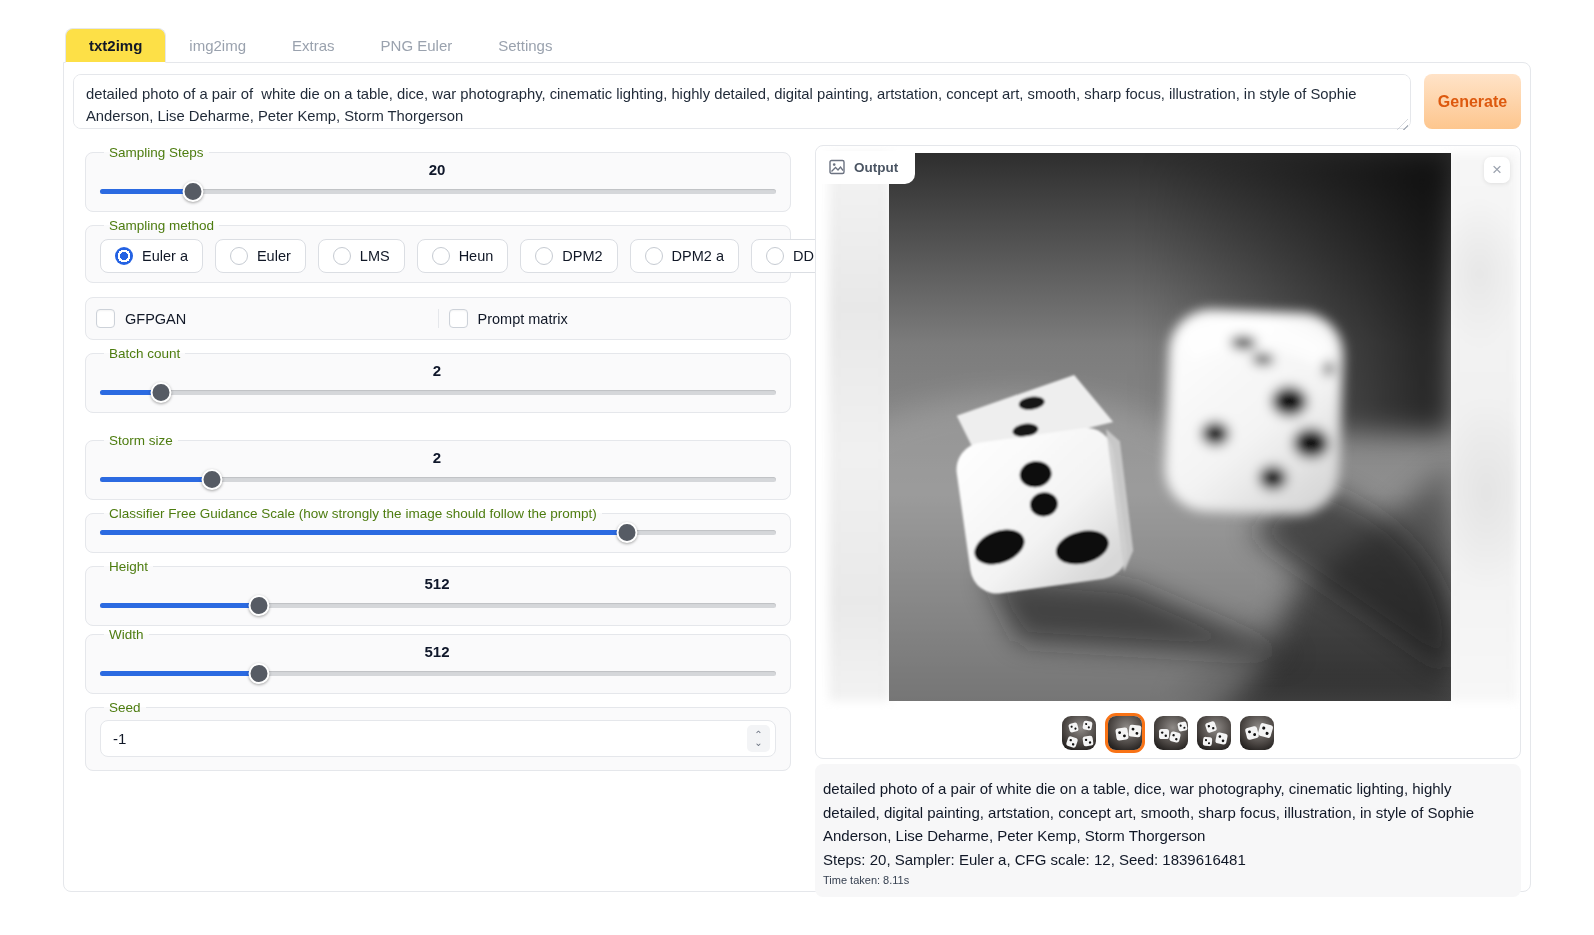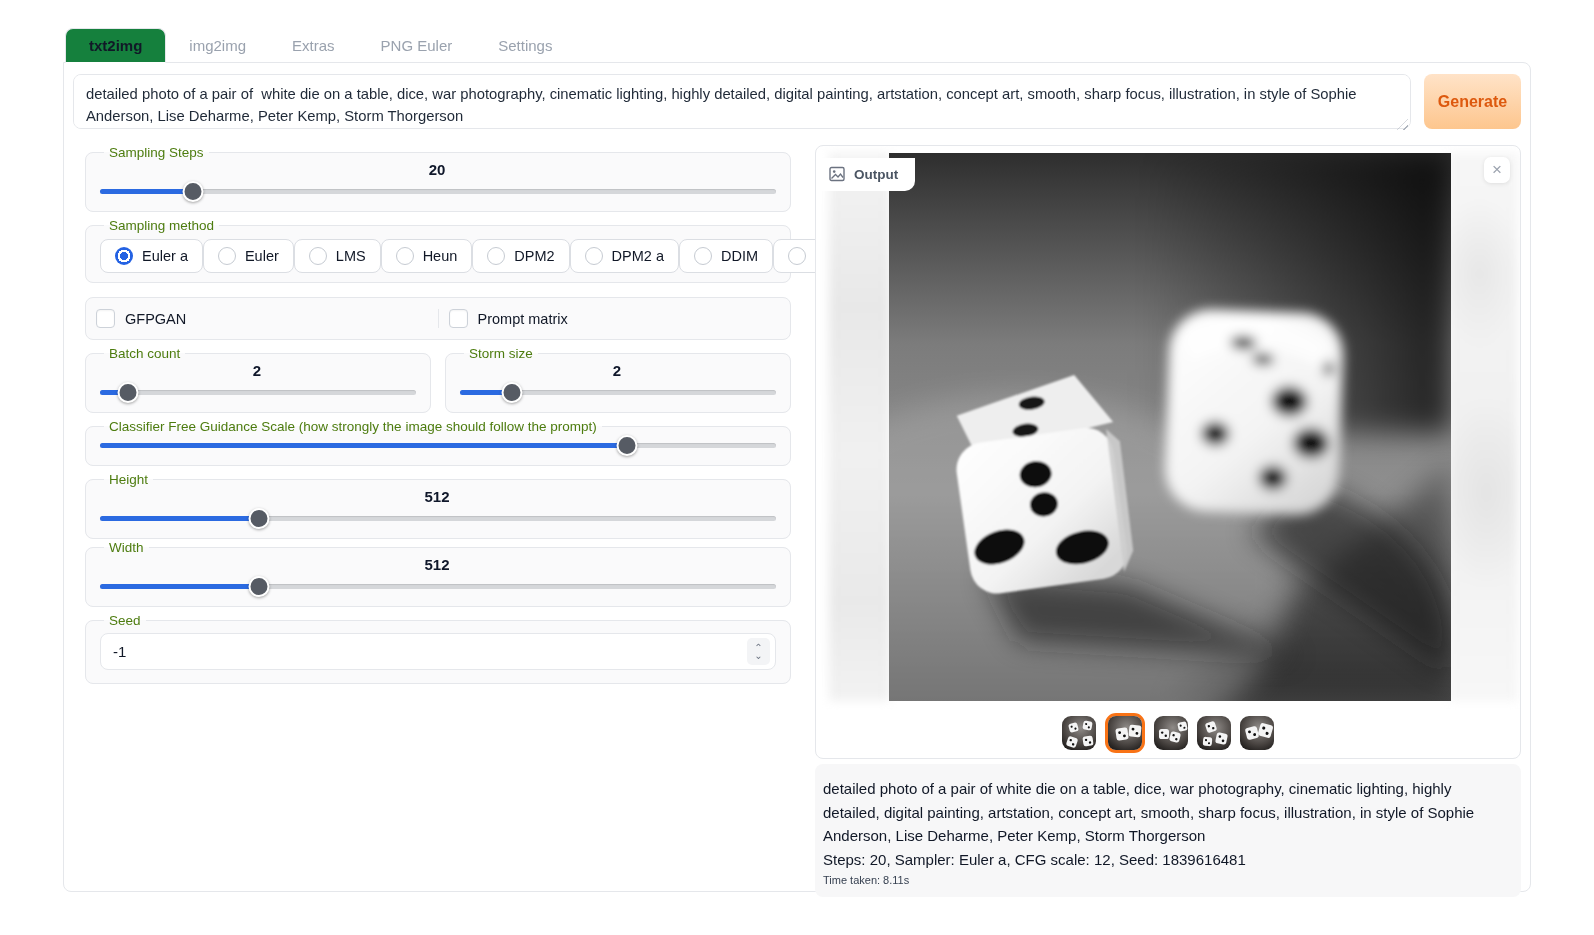--- a/index.html
+++ b/index.html
@@ -5,21 +5,21 @@
   * { box-sizing: border-box; margin: 0; padding: 0; }
   html,body { width:1594px; height:935px; background:#ffffff;
     font-family:"Liberation Sans", sans-serif; color:#1f2937; }
   body { position:relative; overflow:hidden; }
 
   .app { position:absolute; left:63px; top:27px; width:1468px; }
 
   
   .tabnav { display:flex; align-items:flex-end; height:35px; margin-left:2px; position:relative; z-index:3; }
   .tab { padding:8px 23px; font-size:15px; color:#9aa2ae; cursor:pointer; white-space:nowrap; }
-  .tab.active { background:#15803d; border:1px solid #e5e7eb; border-bottom:1px solid #fff;
+  .tab.active { background:#fde047; border:1px solid #e5e7eb; border-bottom:1px solid #fff;
     border-radius:8px 8px 0 0; margin-bottom:-1px; color:#111827; font-weight:700; position:relative; z-index:4; }
 
   .panel { border:1px solid #e5e7eb; border-radius:0 8px 8px 8px; background:#fff;
     padding:11px 9px; height:830px; position:relative; z-index:1; }
 
   
   .prompt-row { display:flex; gap:13px; margin-bottom:12px; }
   .prompt-box { flex:1; position:relative; }
   textarea.prompt { width:100%; height:55px; border:1px solid #e5e7eb; border-radius:8px;
     padding:8px 12px; font-family:"Liberation Sans",sans-serif; font-size:14.8px; color:#1f2937;
@@ -42,35 +42,35 @@
   legend { font-size:13.5px; color:#4d7c0f; padding:0 5px; margin-left:4px; white-space:nowrap; }
   .slider-value { text-align:center; font-size:15px; font-weight:600; color:#0f172a; margin:0 2px 3px 0; }
   .slider { position:relative; height:21px; cursor:pointer; }
   .slider .track { position:absolute; left:0; right:0; top:8px; height:5px; border-radius:3px;
     background:#d5d7da; box-shadow:inset 0 1px 1px rgba(0,0,0,.10); }
   .slider .fill { position:absolute; left:0; top:8px; height:5px; border-radius:3px; background:#2b6ae1; }
   .slider .sthumb { position:absolute; top:0; width:21px; height:21px; border-radius:50%;
     background:#565b64; border:2px solid #fff; box-shadow:0 1px 3px rgba(0,0,0,.35);
     transform:translateX(-50%); }
 
-  .radio-row { display:flex; gap:0; margin-top:5px; }
+  .radio-row { display:flex; gap:12px; margin-top:5px; }
   .pill { display:flex; align-items:center; gap:9px; background:#fff; border:1px solid #dbdee3;
     border-radius:8px; padding:7px 14px; font-size:14.5px; color:#111827; cursor:pointer; white-space:nowrap; }
   .radio { width:18px; height:18px; border-radius:50%; border:1.5px solid #c6cbd2; background:#fff; flex:none; }
   .radio.sel { border:none; background:radial-gradient(circle,#2462e3 0 4.2px,#ffffff 4.2px 6.4px,#2462e3 6.4px 100%); }
 
   .cb-box { border:1px solid #e5e7eb; border-radius:8px; background:#fafafb; display:flex;
     padding:11px 0; margin:14px 0 6px; }
   .cb-cell { flex:1; display:flex; align-items:center; gap:10px; padding-left:10px; cursor:pointer; }
   .cb-cell + .cb-cell { border-left:1px solid #e5e7eb; }
   .cb { width:19px; height:19px; border:1px solid #cdd2d9; border-radius:4px; background:#fff;
     box-shadow:inset 0 1px 2px rgba(0,0,0,.05); flex:none; }
   .cb-label { font-size:14.5px; color:#111827; }
 
-  .pair-row { display:flex; gap:14px; }
+  .pair-row { display:flex; gap:14px;flex-direction:column; }
   .pair-row fieldset { flex:1; }
 
   .num-wrap { position:relative; margin-top:4px; }
   .num-input { width:100%; height:37px; border:1px solid #e5e7eb; border-radius:8px; background:#fff;
     padding:0 34px 0 12px; font-family:"Liberation Sans",sans-serif; font-size:15px; color:#111827; outline:none; }
   .stepper { position:absolute; right:6px; top:5px; width:23px; height:27px; border-radius:5px;
     background:#f3f4f6; display:flex; flex-direction:column; align-items:center; justify-content:center;
     color:#6b7280; font-size:10px; line-height:8px; cursor:pointer; }
 
   .script-wrap { position:relative; margin-top:4px; }
@@ -84,21 +84,21 @@
   .blur-strip { position:absolute; top:7px; height:548px; filter:blur(5px); }
   .blur-strip.l { left:13px; width:61px;
     background:linear-gradient(180deg,#f3f3f3 0%,#e8e8e8 28%,#f0f0f0 55%,#e9e9e9 82%,#f2f2f2 100%); }
   .blur-strip.r { right:2px; width:70px;
     background:
       radial-gradient(55px 95px at 45% 22%, #e7e7e7 0%, rgba(231,231,231,0) 80%),
       radial-gradient(60px 120px at 55% 62%, #e4e4e4 0%, rgba(228,228,228,0) 80%),
       linear-gradient(180deg,#f6f6f6,#efefef 60%,#f7f7f7); }
   .gen-img { position:absolute; left:73px; top:7px; width:562px; height:548px; display:block; cursor:pointer; }
 
-  .output-chip { position:absolute; left:0; top:12px; background:#fff; border-bottom-right-radius:10px;
+  .output-chip { position:absolute; left:0; top:5px; background:#fff; border-bottom-right-radius:10px;
     display:flex; align-items:center; gap:9px; padding:8px 17px 9px 13px; z-index:5; }
   .output-chip .txt { font-size:13.5px; font-weight:600; color:#4b5563; }
   .close-btn { position:absolute; right:10px; top:11px; width:26px; height:26px; border-radius:7px;
     background:#fff; box-shadow:0 1px 4px rgba(0,0,0,.10); display:flex; align-items:center; justify-content:center;
     color:#9ca3af; font-size:17px; cursor:pointer; z-index:5; }
 
   .thumbs { display:flex; justify-content:center; align-items:center; gap:9px; margin-top:11px; height:42px; }
   .thumb-img { width:34px; height:34px; border-radius:9px; overflow:hidden; cursor:pointer; flex:none; }
   .thumb-img svg { display:block; width:100%; height:100%; }
   .thumb-img.selected { width:40px; height:40px; border:3px solid #f97316; border-radius:11px; }

